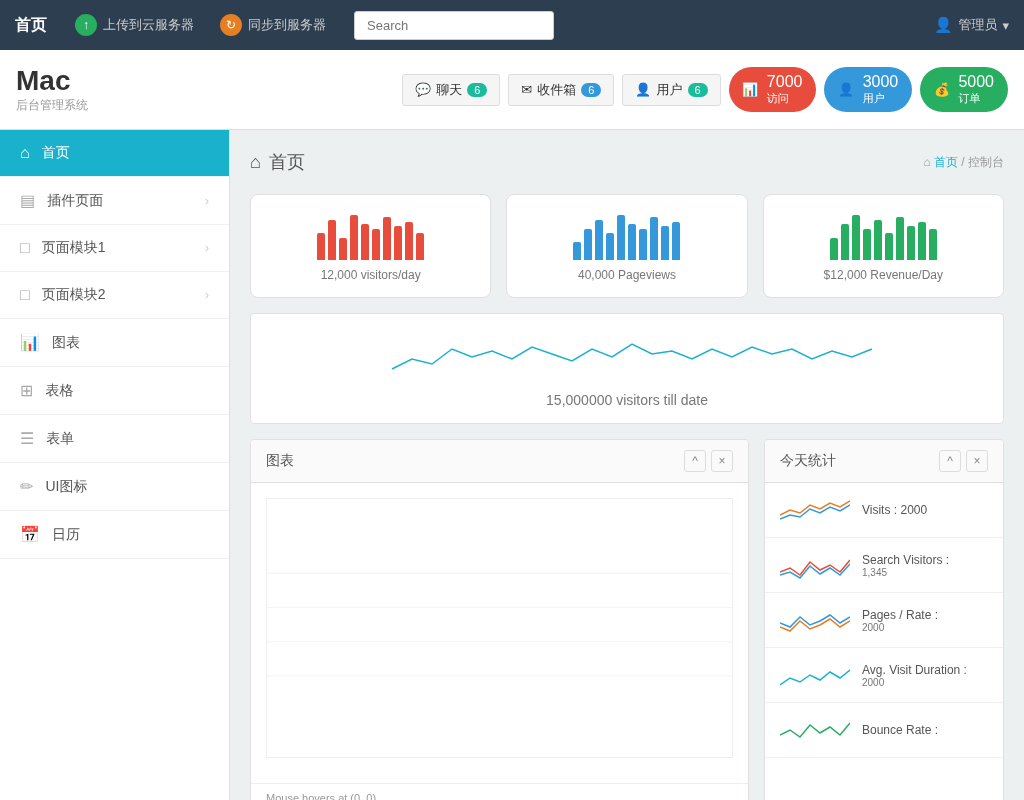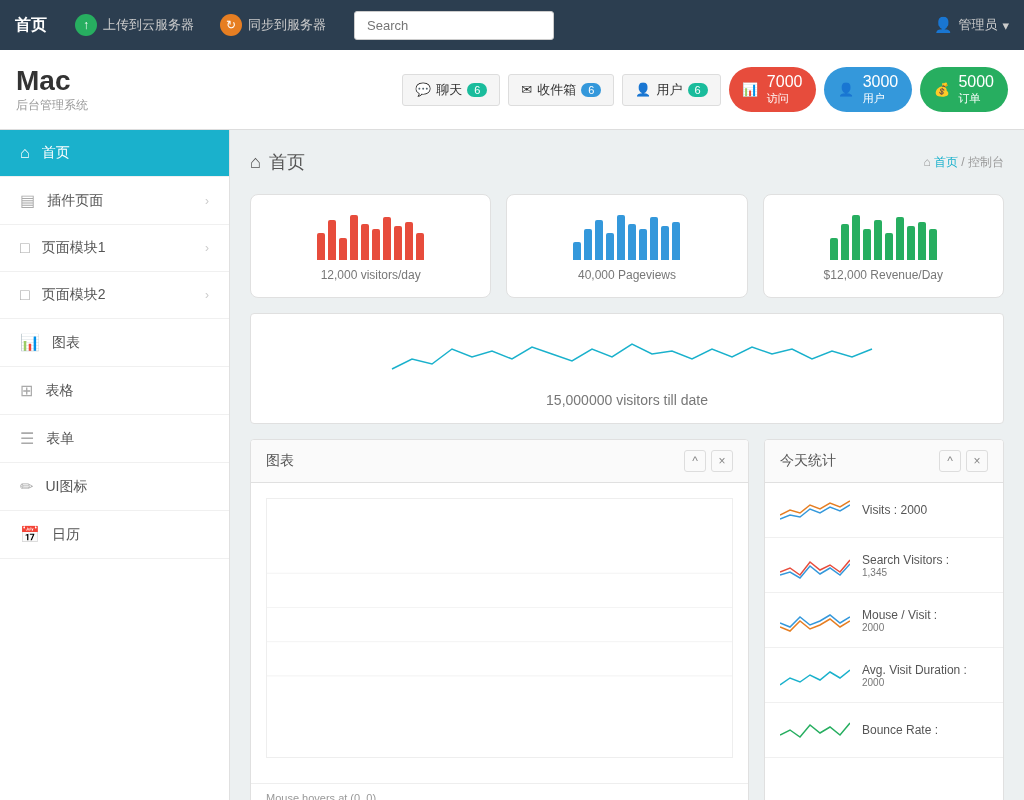--- a/index.html
+++ b/index.html
@@ -533,21 +533,21 @@
           </div>
         </div>
 
 
         <div class="stat-row">
           <svg class="mini-sparkline" viewBox="0 0 70 30">
             <polyline points="0,18 10,22 20,12 30,20 40,16 50,10 60,18 70,12" fill="none" stroke="#3498db" stroke-width="1.5"></polyline>
             <polyline points="0,22 10,26 20,16 30,24 40,20 50,14 60,22 70,16" fill="none" stroke="#e67e22" stroke-width="1.5"></polyline>
           </svg>
           <div class="stat-text">
-            <div>Mouse / Visit :</div>
+            <div>Pages / Rate :</div>
             <div class="sub">2000</div>
           </div>
         </div>
 
         <div class="stat-row">
           <svg class="mini-sparkline" viewBox="0 0 70 30">
             <polyline points="0,25 10,18 20,22 30,15 40,20 50,12 60,18 70,10" fill="none" stroke="#1ab1cc" stroke-width="1.5"></polyline>
           </svg>
           <div class="stat-text">
             <div>Avg. Visit Duration :</div>

